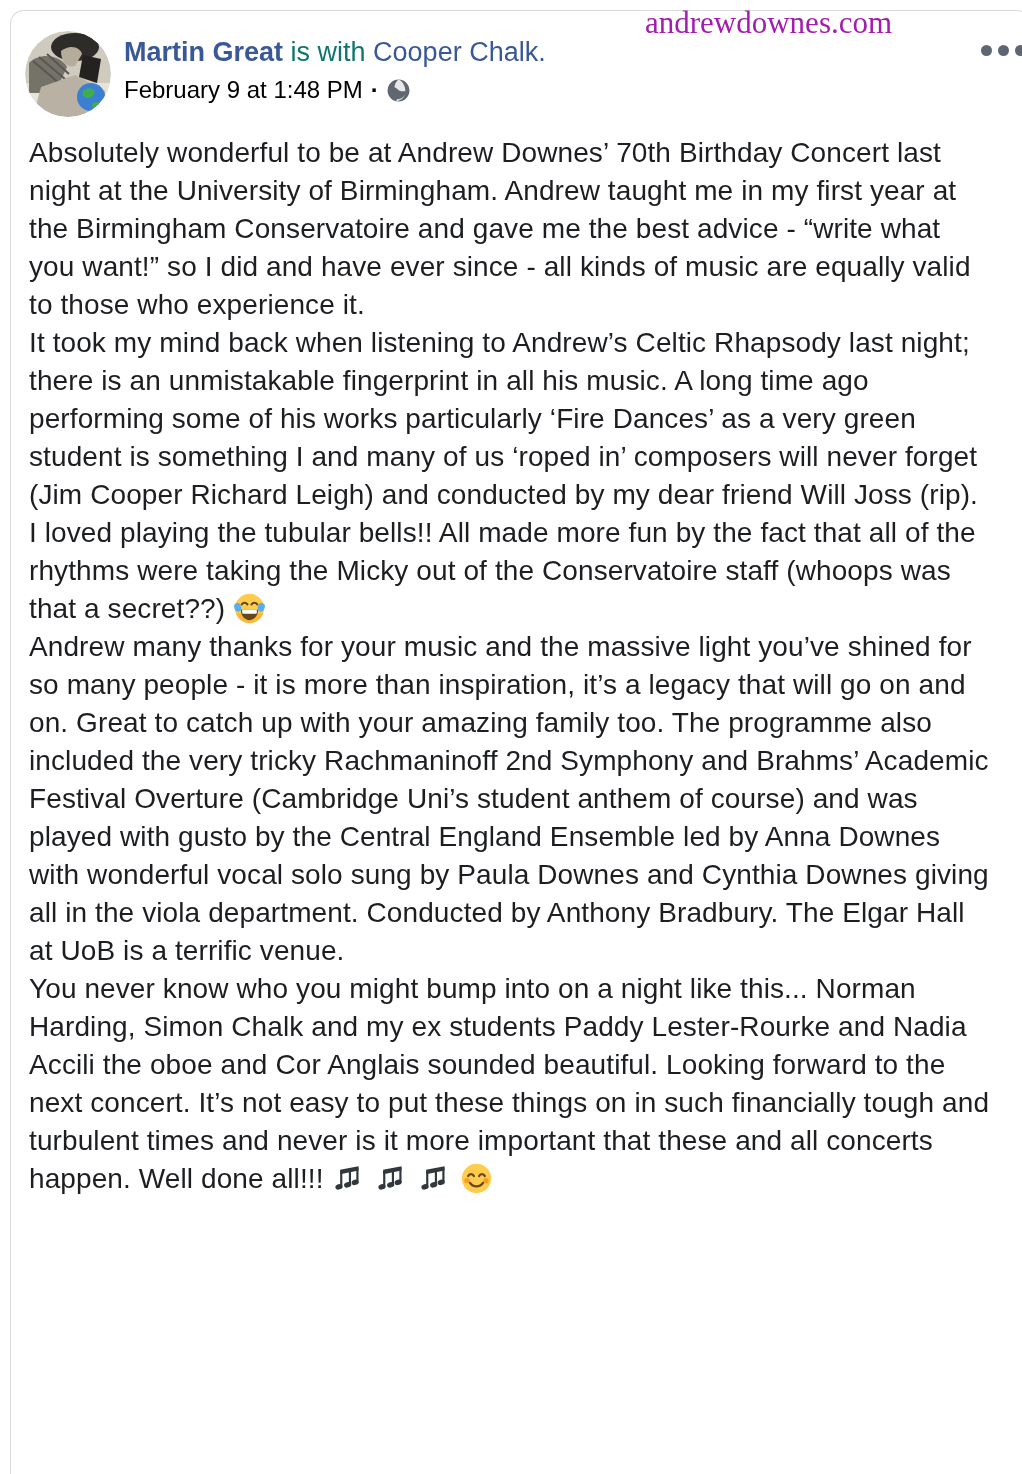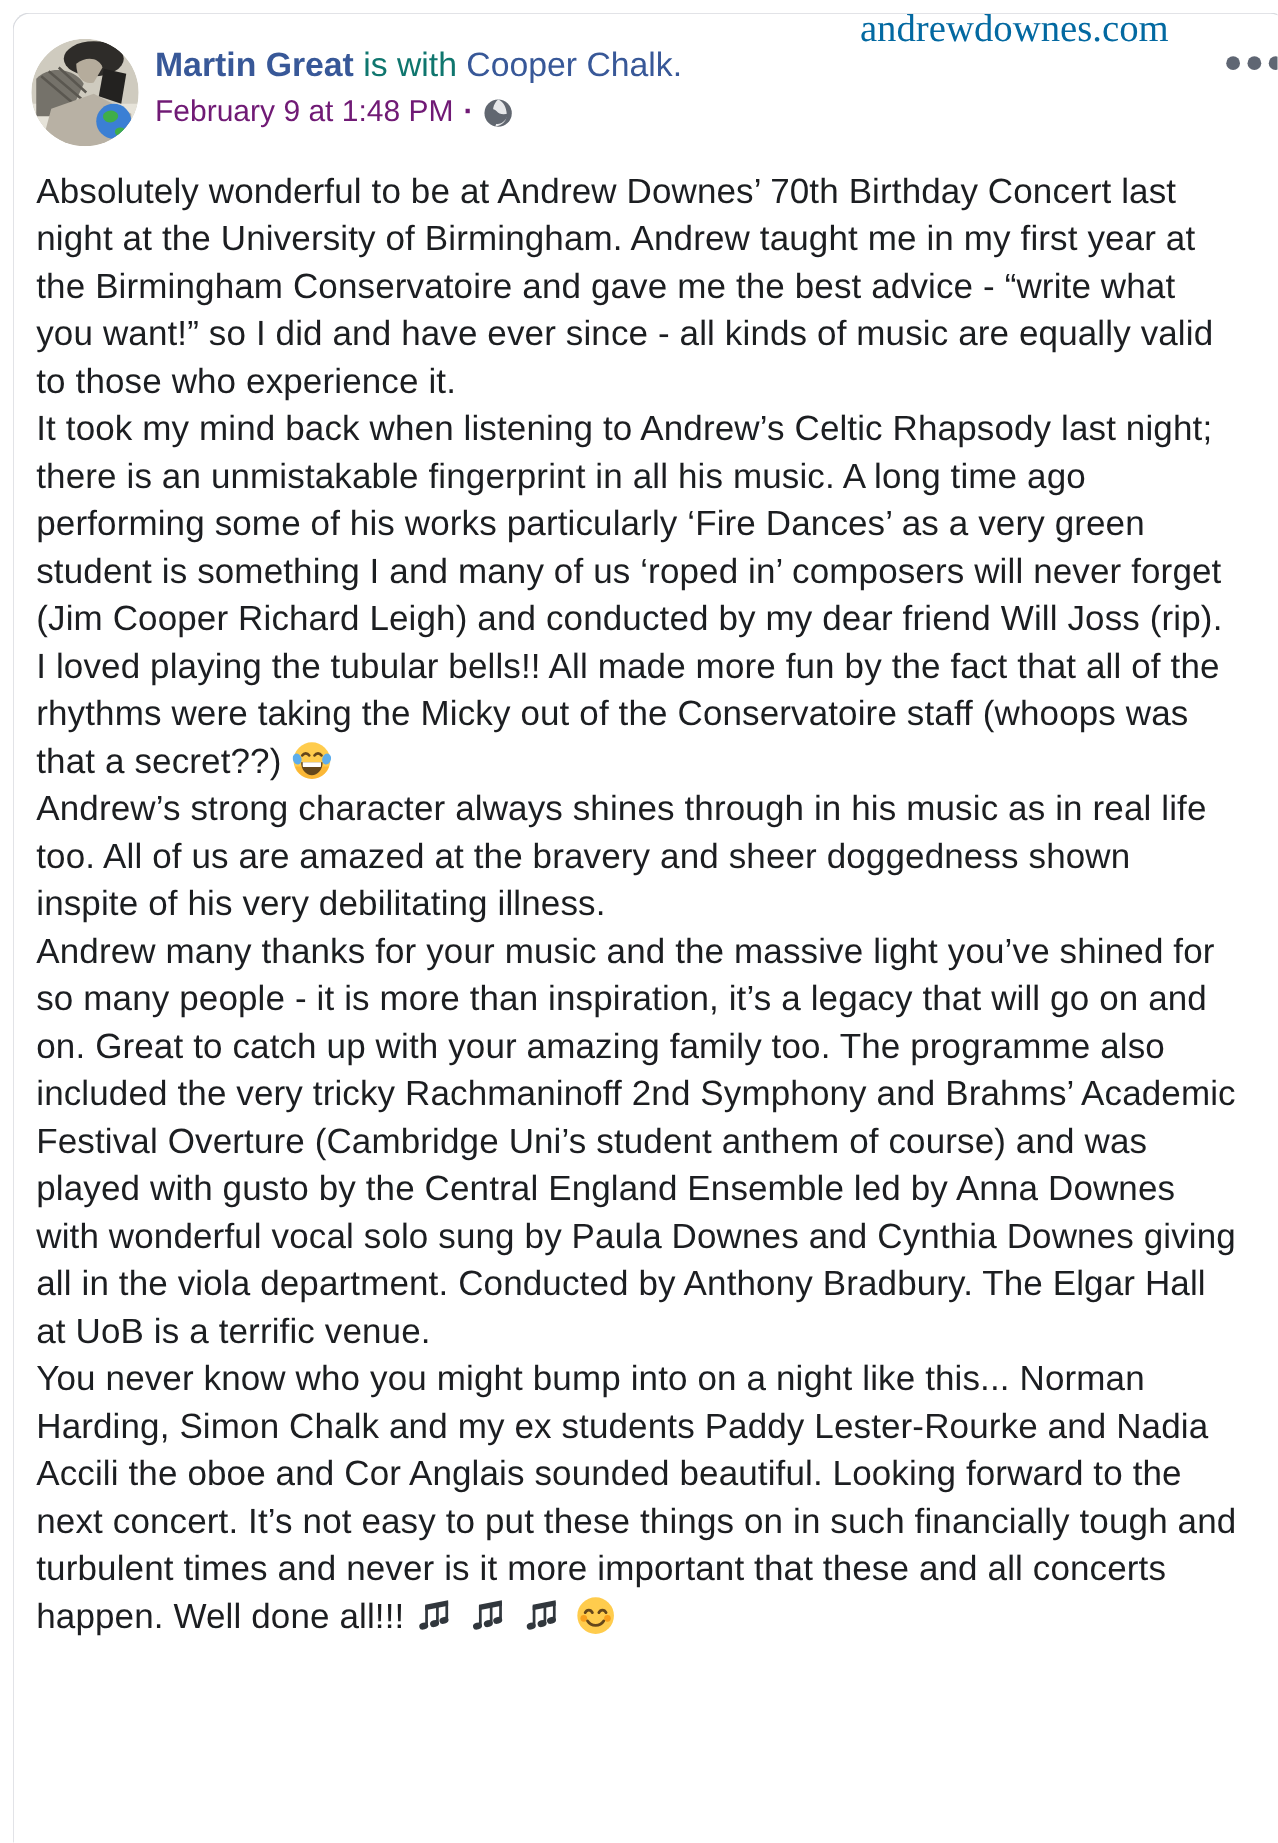--- a/index.html
+++ b/index.html
@@ -4,23 +4,23 @@
 <style>
   html,body{margin:0;padding:0;}
   body{
     width:1022px;height:1474px;overflow:hidden;position:relative;
     background:#ffffff;
     font-family:"Liberation Sans","DejaVu Sans",sans-serif;
     -webkit-font-smoothing:antialiased;
   }
   .watermark{
     position:absolute;top:5px;left:645px;width:290px;z-index:5;
-    text-align:right;
+    text-align:left;
     font-family:"Liberation Serif","DejaVu Serif",serif;
-    font-size:31px;color:#0369a1;
+    font-size:31px;color:#a21caf;
   }
   .card{
     position:absolute;left:10px;top:10px;width:1020px;height:1480px;
     background:#fff;
     border:1px solid #d8dadf;
     border-right:none;border-bottom:none;
     border-radius:14px 14px 0 0;
     box-sizing:border-box;
   }
   .header{position:relative;height:123px;}
@@ -28,21 +28,21 @@
     position:absolute;left:14px;top:20px;width:86px;height:86px;border-radius:50%;
     overflow:hidden;cursor:pointer;
   }
   .header-text{position:absolute;left:113px;top:25px;}
   .name-line{font-size:27px;line-height:33px;color:#1c1e21;}
   .author{color:#385898;font-weight:700;cursor:pointer;}
   .connector{color:#0f766e;font-weight:400;}
   .tagged{color:#385898;font-weight:400;cursor:pointer;}
   .meta-line{
     margin-top:7px;display:flex;align-items:center;gap:8px;
-    font-size:24px;color:#701a75;
+    font-size:24px;color:#000000;
   }
   .meta-line .sep{font-weight:700;}
   .globe{display:inline-flex;align-items:center;}
   .menu{
     position:absolute;left:966px;top:30px;display:flex;gap:6px;cursor:pointer;padding:4px;
   }
   .menu .dot{width:11px;height:11px;border-radius:50%;background:#5f6673;}
   .body-text{
     margin:0 28px 0 18px;width:964px;
     font-size:28px;line-height:38px;color:#1c1e21;
@@ -117,21 +117,20 @@
     <circle cx="18" cy="18" r="17" fill="#ffcc4d"></circle>
     <path d="M18.2 35c7-0.1 13.6-4.6 15.6-11.5H2.6C4.6 30.4 11.2 34.9 18.2 35z" fill="#f4900c" opacity=".35"></path>
     <path d="M9 13.2c1.8-2.6 4.8-2.6 6.6 0" stroke="#65471b" stroke-width="2.4" fill="none" stroke-linecap="round"></path>
     <path d="M20.4 13.2c1.8-2.6 4.8-2.6 6.6 0" stroke="#65471b" stroke-width="2.4" fill="none" stroke-linecap="round"></path>
     <path d="M8 19.5c0 7 4.7 12 10 12s10-5 10-12z" fill="#65471b"></path>
     <path d="M9.5 19.5h17v3.4c0 .8-.7 1.1-1.4 1.1H10.9c-.7 0-1.4-.3-1.4-1.1z" fill="#fff"></path>
     <ellipse cx="4.3" cy="16.5" rx="4" ry="5.2" fill="#5dadec" transform="rotate(-18 4.3 16.5)"></ellipse>
     <ellipse cx="31.7" cy="16.5" rx="4" ry="5.2" fill="#5dadec" transform="rotate(18 31.7 16.5)"></ellipse>
   </svg></span>
 </div>
-      <div class="para">Andrew’s strong character always shines through in his music as in real life too. All of us are amazed at the bravery and sheer doggedness shown inspite of his very debilitating illness.</div>
       <div class="para">Andrew many thanks for your music and the massive light you’ve shined for so many people - it is more than inspiration, it’s a legacy that will go on and on. Great to catch up with your amazing family too. The programme also included the very tricky Rachmaninoff 2nd Symphony and Brahms’ Academic Festival Overture (Cambridge Uni’s student anthem of course) and was played with gusto by the Central England Ensemble led by Anna Downes with wonderful vocal solo sung by Paula Downes and Cynthia Downes giving all in the viola department. Conducted by Anthony Bradbury. The Elgar Hall at UoB is a terrific venue.</div>
       <div class="para">You never know who you might bump into on a night like this... Norman Harding, Simon Chalk and my ex students Paddy Lester-Rourke and Nadia Accili the oboe and Cor Anglais sounded beautiful. Looking forward to the next concert. It’s not easy to put these things on in such financially tough and turbulent times and never is it more important that these and all concerts happen. Well done all!!! 
   <span class="emoji"><svg viewBox="0 0 36 36" width="33" height="30">
     <g fill="#31373d">
       <polygon points="8,7 30,2.6 30,7.8 8,12.2"></polygon>
       <rect x="8" y="8" width="2.6" height="19"></rect>
       <rect x="18.4" y="6" width="2.6" height="18.6"></rect>
       <rect x="27.4" y="4" width="2.6" height="17.6"></rect>
       <ellipse cx="6.6" cy="27.4" rx="4.4" ry="3.2" transform="rotate(-18 6.6 27.4)"></ellipse>
       <ellipse cx="17" cy="25" rx="4.4" ry="3.2" transform="rotate(-18 17 25)"></ellipse>

